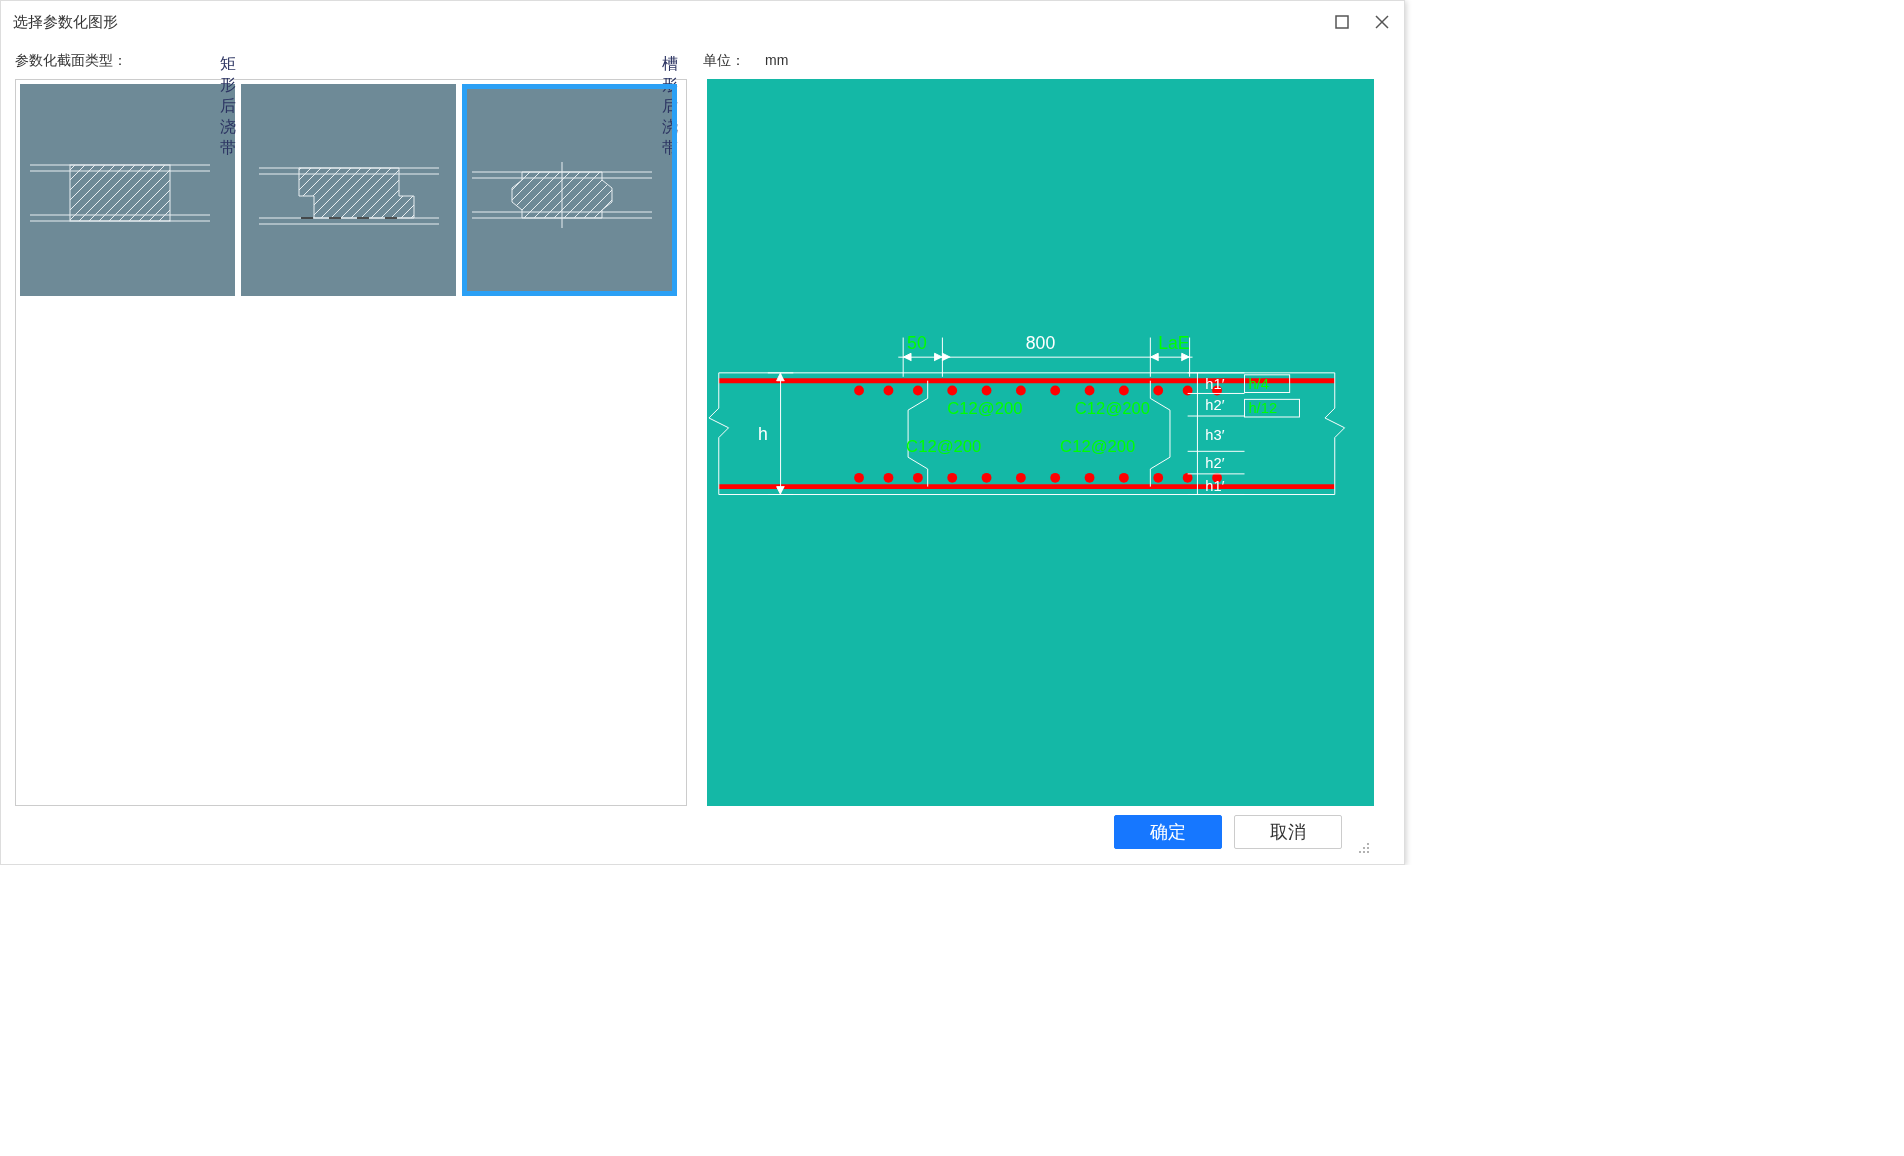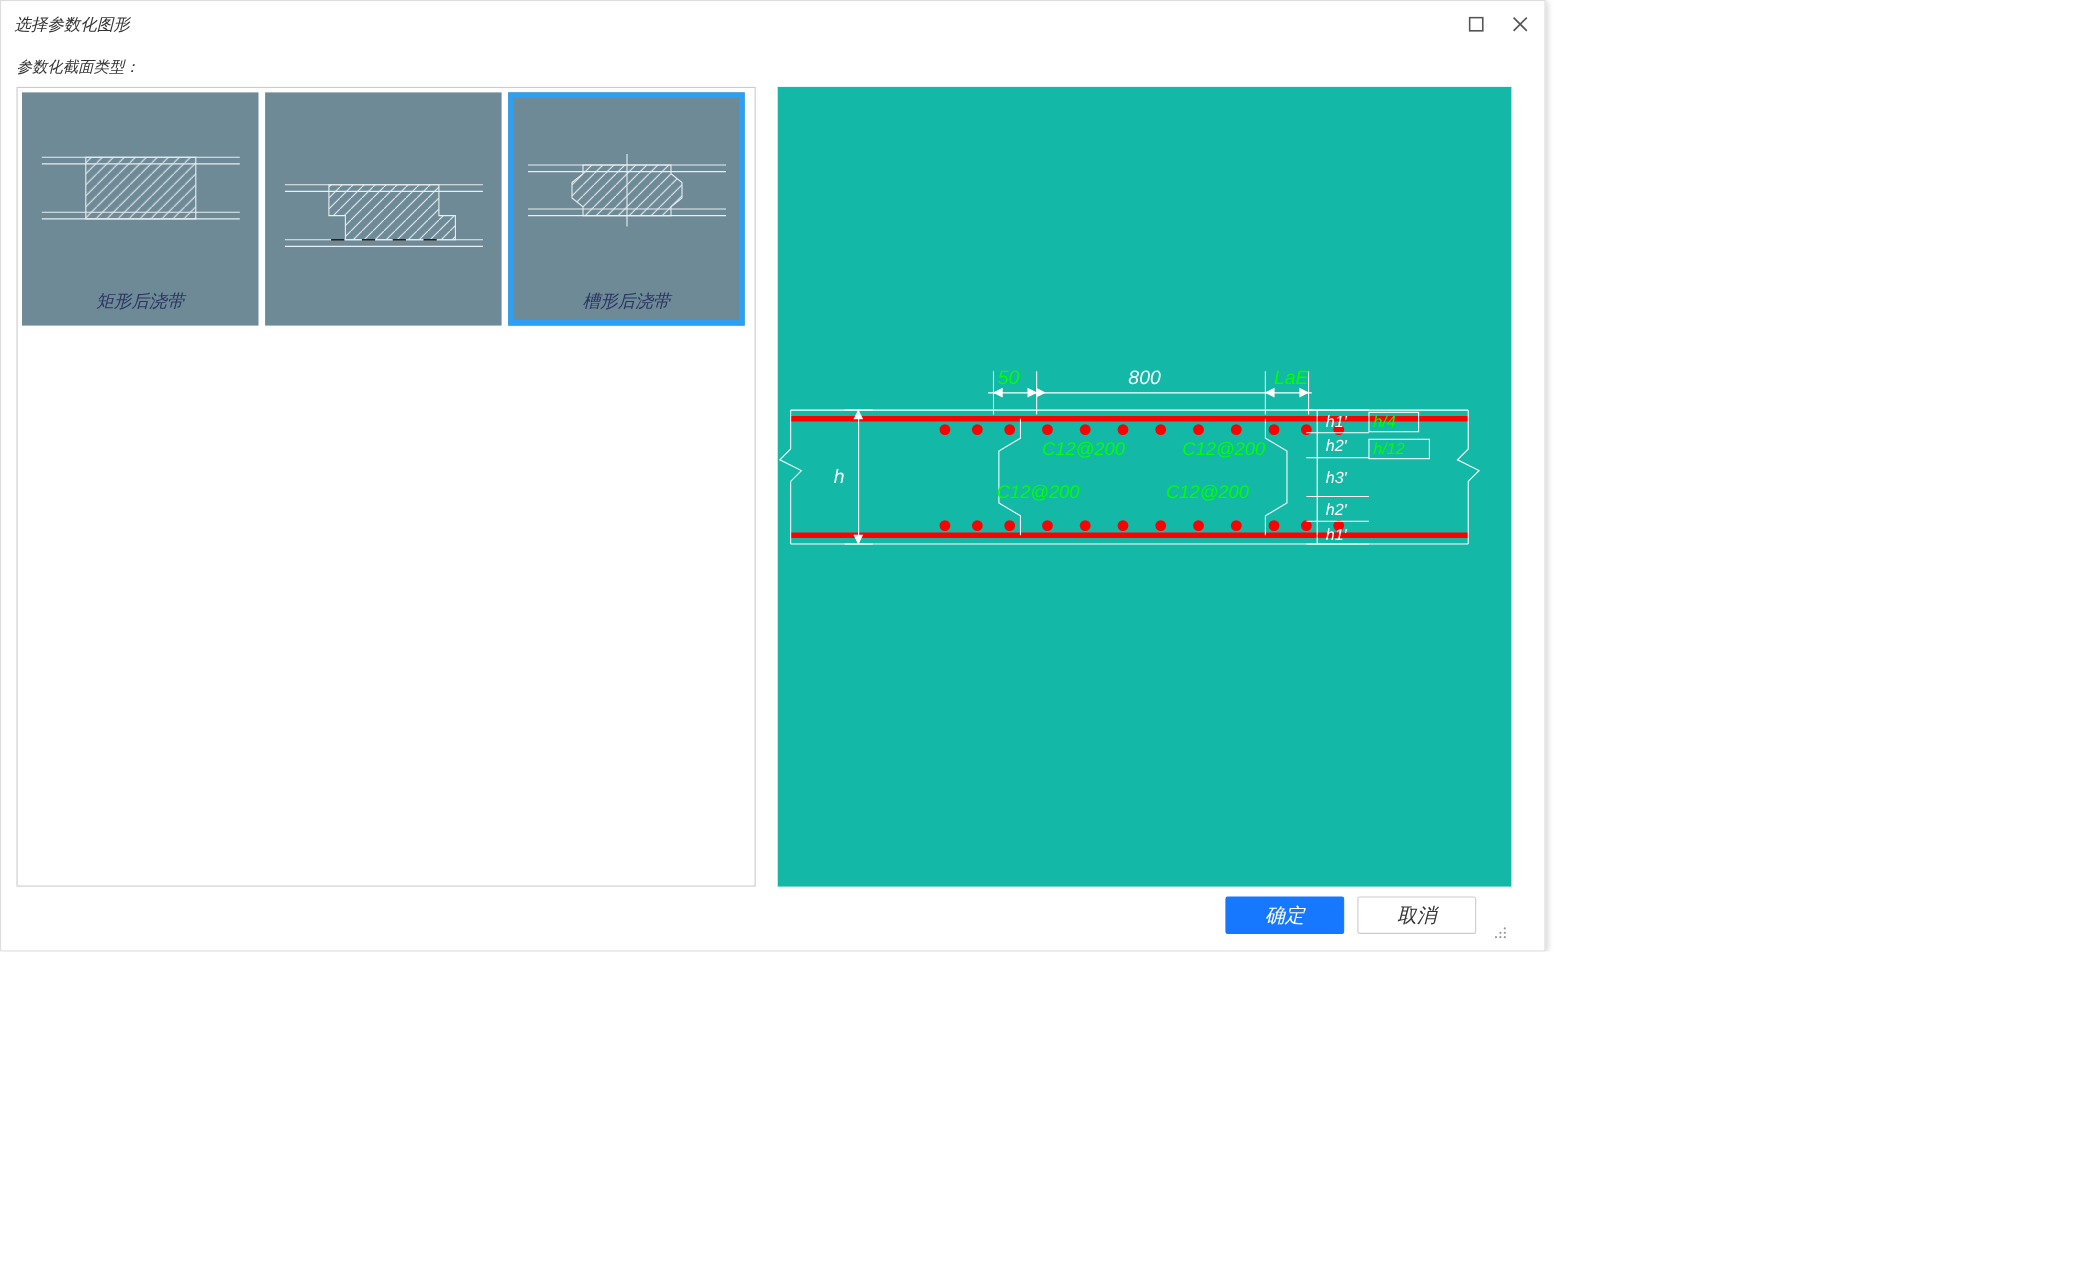--- a/index.html
+++ b/index.html
@@ -9,21 +9,20 @@
   font-size: 14px;
 }
 .dialog {
   width: 1405px;
   height: 865px;
   border: 1px solid #ddd;
   box-shadow: 1px 1px 6px rgba(0,0,0,0.2);
   display: flex;
   flex-direction: column;
   background: #fff;
-  font-style: italic;
 }
 .titlebar {
   height: 42px;
   display: flex;
   align-items: center;
   justify-content: space-between;
   padding: 0 12px;
 }
 .titlebar-title { font-size: 15px; color: #333; }
 .titlebar-controls { display: flex; gap: 20px; }
@@ -61,21 +60,21 @@
   align-content: flex-start;
   gap: 6px;
   padding: 4px;
   background: #fff;
 }
 .section-card {
   width: 215px;
   height: 212px;
   background: #6e8a97;
   display: flex;
-  flex-direction: column;
+  flex-direction: row;
   cursor: pointer;
 }
 .section-card.selected { outline: 5px solid #2ba0f5; outline-offset: -5px; }
 .card-canvas {
   flex: 1;
   display: flex;
   align-items: center;
   justify-content: center;
 }
 .card-canvas svg { width: 200px; height: 140px; }
@@ -147,20 +146,24 @@
             <line x1="1" y1="1" x2="13" y2="13"></line>
             <line x1="13" y1="1" x2="1" y2="13"></line>
           </svg>
       </div>
     </div>
   </div>
 
   <div class="body">
     <div class="top-labels">
       <div class="left-label">参数化截面类型：</div>
+      <div class="right-label">
+        <span>单位：</span>
+        <span>mm</span>
+      </div>
     </div>
 
     <div class="content">
 
       <div class="left-panel">
 
         <div class="section-card">
           <div class="card-canvas">
             <svg viewBox="0 0 200 140">
               <g stroke="#e8eef1" stroke-width="1" fill="none">

